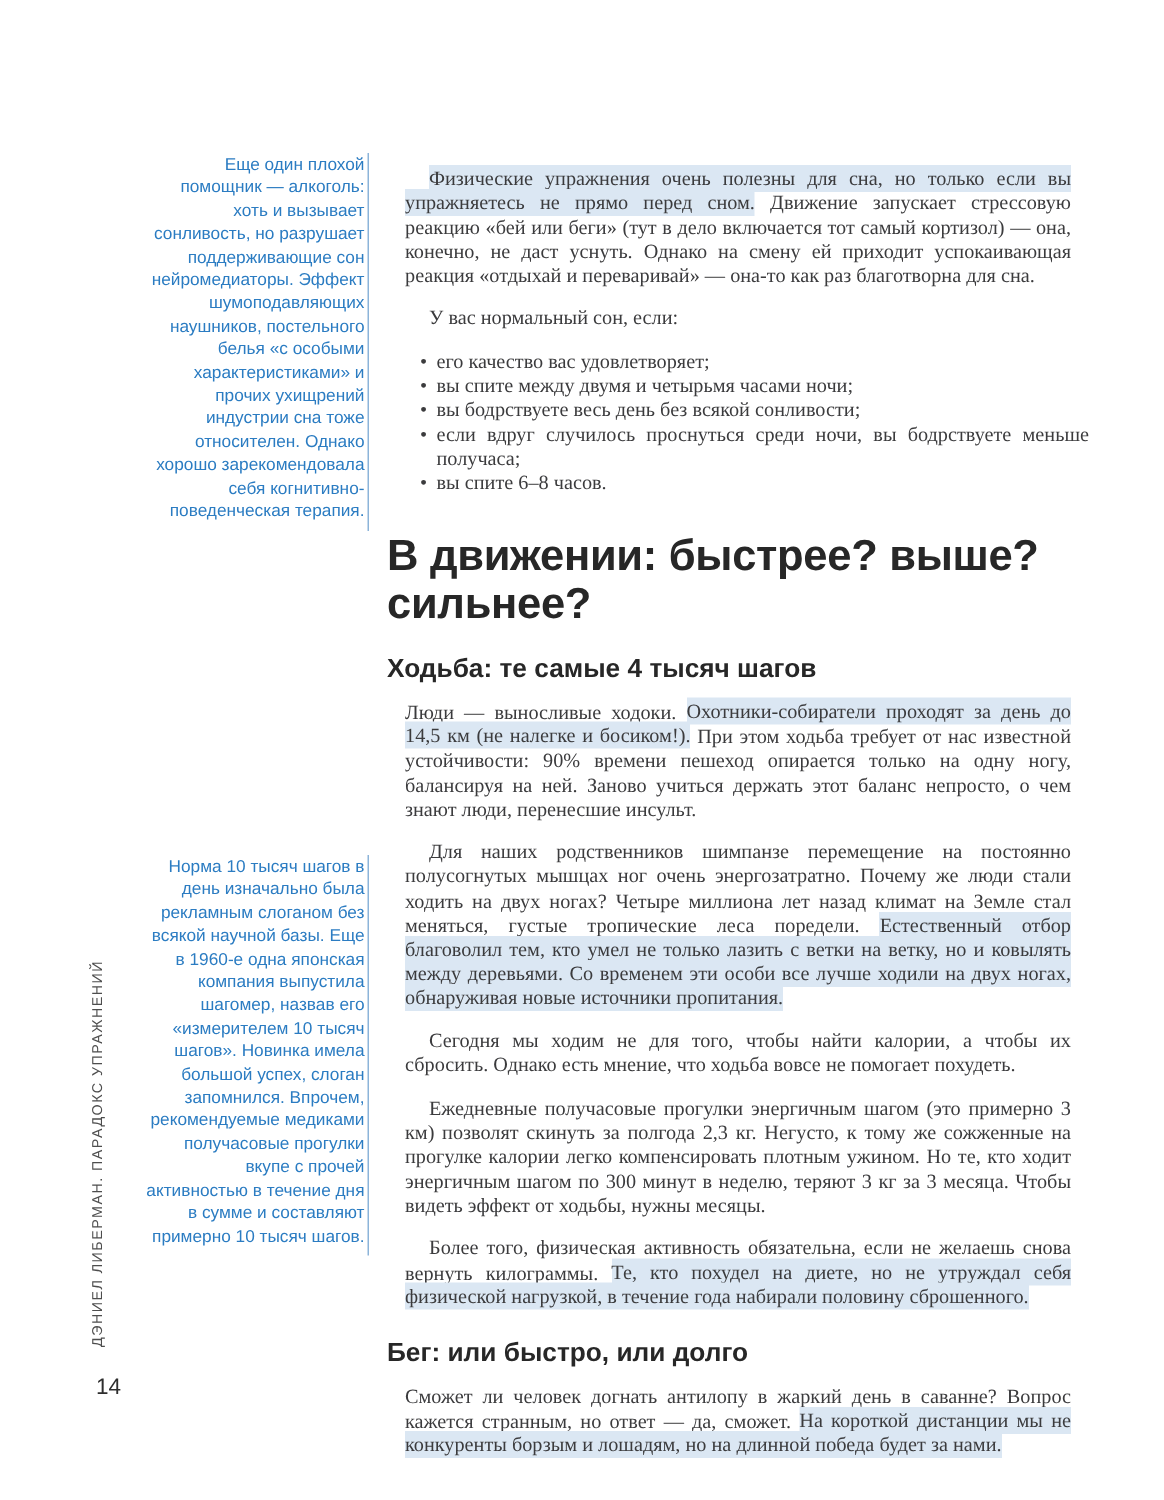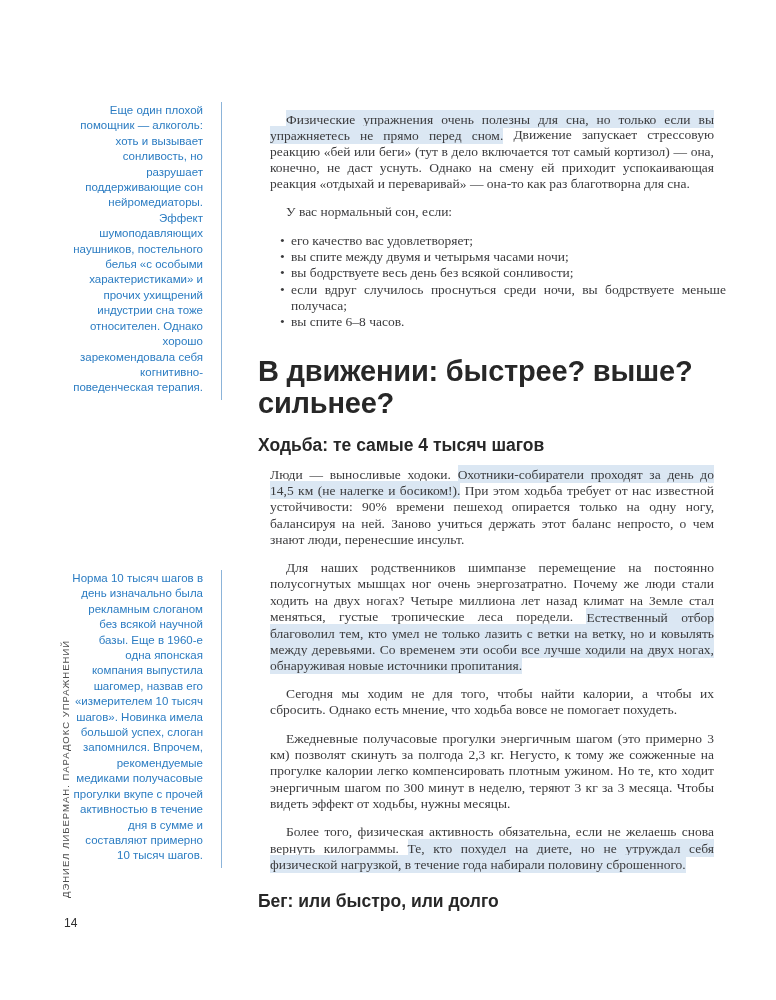--- a/index.html
+++ b/index.html
@@ -21,31 +21,31 @@
     font-size:9.5px;
     letter-spacing:1px;
     color:#4d4d4d;
     white-space:nowrap;
   }
 
   .page-number {
     position:absolute;
     left:64px; top:916px;
     font-family:"Liberation Sans", sans-serif;
-    font-size:12px;
+    font-size:15px;
     color:#2e2e2e;
   }
 
   
   .margin-note {
     position:absolute;
-    left:72px; width:150px;
+    left:96px; width:150px;
     box-sizing:border-box;
     border-right:1px solid #8cb4d9;
-    padding:1px 18px 4px 0;
+    padding:1px 2px 4px 0;
     font-family:"Liberation Sans", sans-serif;
     font-size:11.5px;
     line-height:15.4px;
     color:#2b7cc2;
     text-align:right;
   }
   .margin-note p { margin:0; }
   .note-1 { top:102px; }
   .note-2 { top:570px; }
 
@@ -127,15 +127,16 @@
         <li>вы спите 6–8 часов.</li>
       </ul>
       <h1>В движении: быстрее? выше? сильнее?</h1>
       <h2>Ходьба: те самые 4 тысяч шагов</h2>
       <p><span>Люди — выносливые ходоки. </span><mark>Охотники-собиратели проходят за день до 14,5 км (не налегке и босиком!).</mark><span> При этом ходьба требует от нас известной устойчивости: 90% времени пешеход опирается только на одну ногу, балансируя на ней. Заново учиться держать этот баланс непросто, о чем знают люди, перенесшие инсульт.</span></p>
       <p class="indent"><span>Для наших родственников шимпанзе перемещение на постоянно полусогнутых мышцах ног очень энергозатратно. Почему же люди стали ходить на двух ногах? Четыре миллиона лет назад климат на Земле стал меняться, густые тропические леса поредели. </span><mark>Естественный отбор благоволил тем, кто умел не только лазить с ветки на ветку, но и ковылять между деревьями. Со временем эти особи все лучше ходили на двух ногах, обнаруживая новые источники пропитания.</mark></p>
       <p class="indent"><span>Сегодня мы ходим не для того, чтобы найти калории, а чтобы их сбросить. Однако есть мнение, что ходьба вовсе не помогает похудеть.</span></p>
       <p class="indent"><span>Ежедневные получасовые прогулки энергичным шагом (это примерно 3 км) позволят скинуть за полгода 2,3 кг. Негусто, к тому же сожженные на прогулке калории легко компенсировать плотным ужином. Но те, кто ходит энергичным шагом по 300 минут в неделю, теряют 3 кг за 3 месяца. Чтобы видеть эффект от ходьбы, нужны месяцы.</span></p>
       <p class="indent"><span>Более того, физическая активность обязательна, если не желаешь снова вернуть килограммы. </span><mark>Те, кто похудел на диете, но не утруждал себя физической нагрузкой, в течение года набирали половину сброшенного.</mark></p>
       <h2>Бег: или быстро, или долго</h2>
+      <p><span>Сможет ли человек догнать антилопу в жаркий день в саванне? Вопрос кажется странным, но ответ — да, сможет. </span><mark>На короткой дистанции мы не конкуренты борзым и лошадям, но на длинной победа будет за нами.</mark></p>
     </main>
 
 </div>
 
 </body></html>

